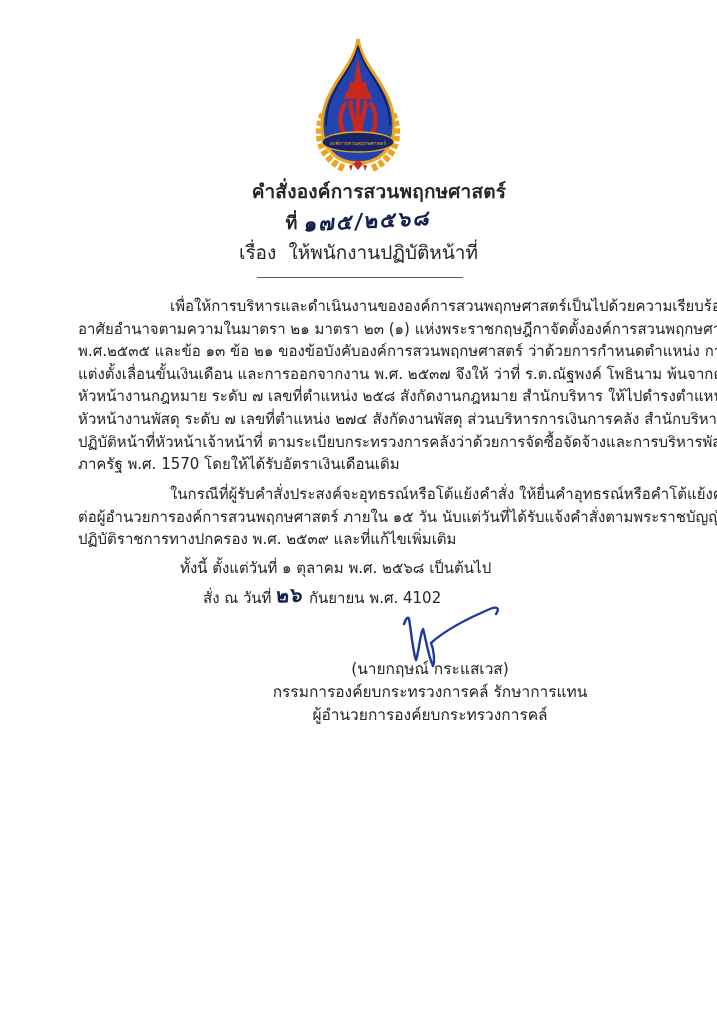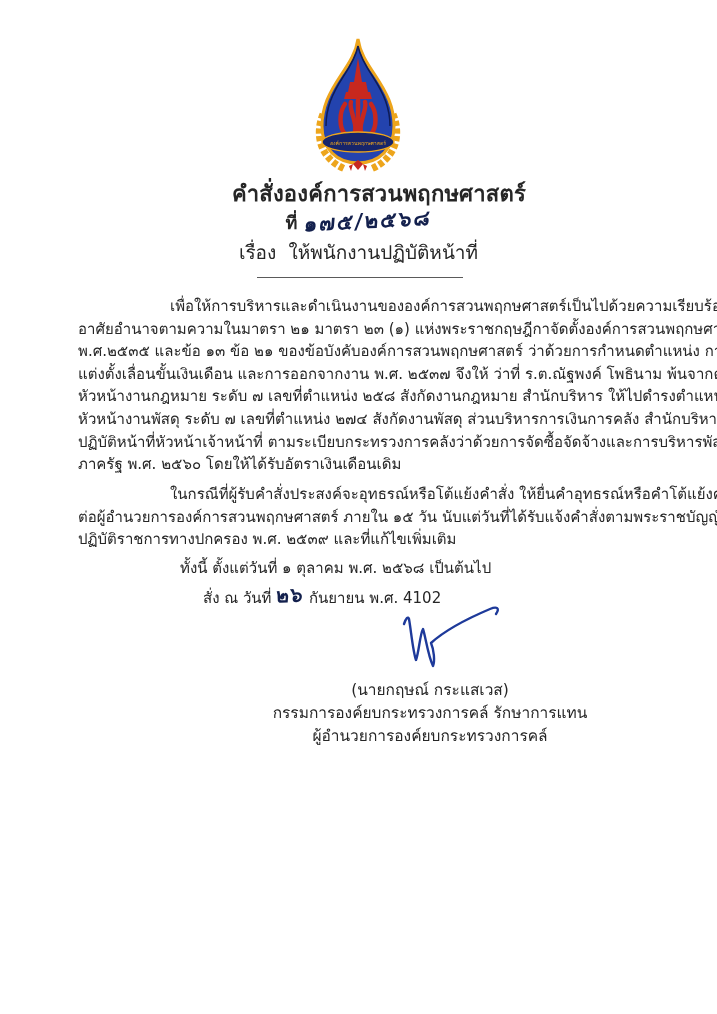--- a/index.html
+++ b/index.html
@@ -10,21 +10,21 @@
     background:#ffffff;
     font-family:"DejaVu Sans","Liberation Sans",sans-serif;
     color:var(--text,#262626);
     overflow:hidden;
   }
   .abs { position:absolute; }
 
   
   .doc-title {
     left:0; right:0; top:176px;
-    text-align:center; font-size:22px; font-weight:bold;
+    text-align:center; font-size:19px; font-weight:bold;
     letter-spacing:0.2px;
     padding-left:41px;
   }
   .doc-number {
     left:0; right:0; top:205px;
     text-align:center; font-size:18px; font-weight:bold;
   }
   .handwriting {
     display:inline-block;
     font-size:21px; font-weight:600;
@@ -53,21 +53,21 @@
     left:180px; top:557px; font-size:15px; line-height:22.6px; white-space:nowrap;
   }
   .order-date-line {
     left:203px; top:584px; font-size:15px; line-height:24px; white-space:nowrap;
   }
   .order-date-line .handwriting { font-size:20px; letter-spacing:1px; }
 
   
   .signature-svg { left:390px; top:598px; }
   .signer-block {
-    left:250px; top:679px; width:360px;
+    left:250px; top:658px; width:360px;
     text-align:center; font-size:15.5px; line-height:23px;
   }
 
   .sig-stroke { stroke:var(--ink_blue,#1e3a9a); stroke-width:2.4; fill:none;
                 stroke-linecap:round; stroke-linejoin:round; }
 
   
   .seal-blue  { fill:var(--logo_blue,#2343ae); }
   .seal-gold-st { stroke:var(--logo_gold,#eda51c); }
   .seal-gold  { fill:var(--logo_gold,#eda51c); }
@@ -122,21 +122,21 @@
   <div class="abs divider"></div>
 
   <div class="abs para para1">
     <div class="line indent">เพื่อให้การบริหารและดำเนินงานขององค์การสวนพฤกษศาสตร์เป็นไปด้วยความเรียบร้อย</div>
     <div class="line">อาศัยอำนาจตามความในมาตรา ๒๑ มาตรา ๒๓ (๑) แห่งพระราชกฤษฎีกาจัดตั้งองค์การสวนพฤกษศาสตร์</div>
     <div class="line">พ.ศ.๒๕๓๕ และข้อ ๑๓ ข้อ ๒๑ ของข้อบังคับองค์การสวนพฤกษศาสตร์ ว่าด้วยการกำหนดตำแหน่ง การบรรจุ</div>
     <div class="line">แต่งตั้งเลื่อนขั้นเงินเดือน และการออกจากงาน พ.ศ. ๒๕๓๗ จึงให้ ว่าที่ ร.ต.ณัฐพงค์  โพธินาม พ้นจากตำแหน่ง</div>
     <div class="line">หัวหน้างานกฎหมาย ระดับ ๗ เลขที่ตำแหน่ง ๒๕๘ สังกัดงานกฎหมาย สำนักบริหาร ให้ไปดำรงตำแหน่ง</div>
     <div class="line">หัวหน้างานพัสดุ ระดับ ๗ เลขที่ตำแหน่ง ๒๗๔ สังกัดงานพัสดุ ส่วนบริหารการเงินการคลัง สำนักบริหาร และ</div>
     <div class="line">ปฏิบัติหน้าที่หัวหน้าเจ้าหน้าที่ ตามระเบียบกระทรวงการคลังว่าด้วยการจัดซื้อจัดจ้างและการบริหารพัสดุ</div>
-    <div class="line">ภาครัฐ พ.ศ. ๒๕๖๐ โดยให้ได้รับอัตราเงินเดือนเดิม</div>
+    <div class="line">ภาครัฐ พ.ศ. 1570 โดยให้ได้รับอัตราเงินเดือนเดิม</div>
   </div>
 
   <div class="abs para para2">
     <div class="line indent">ในกรณีที่ผู้รับคำสั่งประสงค์จะอุทธรณ์หรือโต้แย้งคำสั่ง ให้ยื่นคำอุทธรณ์หรือคำโต้แย้งคำสั่ง</div>
     <div class="line">ต่อผู้อำนวยการองค์การสวนพฤกษศาสตร์ ภายใน ๑๕ วัน นับแต่วันที่ได้รับแจ้งคำสั่งตามพระราชบัญญัติวิธี</div>
     <div class="line">ปฏิบัติราชการทางปกครอง พ.ศ. ๒๕๓๙ และที่แก้ไขเพิ่มเติม</div>
   </div>
 
   <div class="abs effective-line">ทั้งนี้ ตั้งแต่วันที่  ๑  ตุลาคม พ.ศ. ๒๕๖๘ เป็นต้นไป</div>
 

